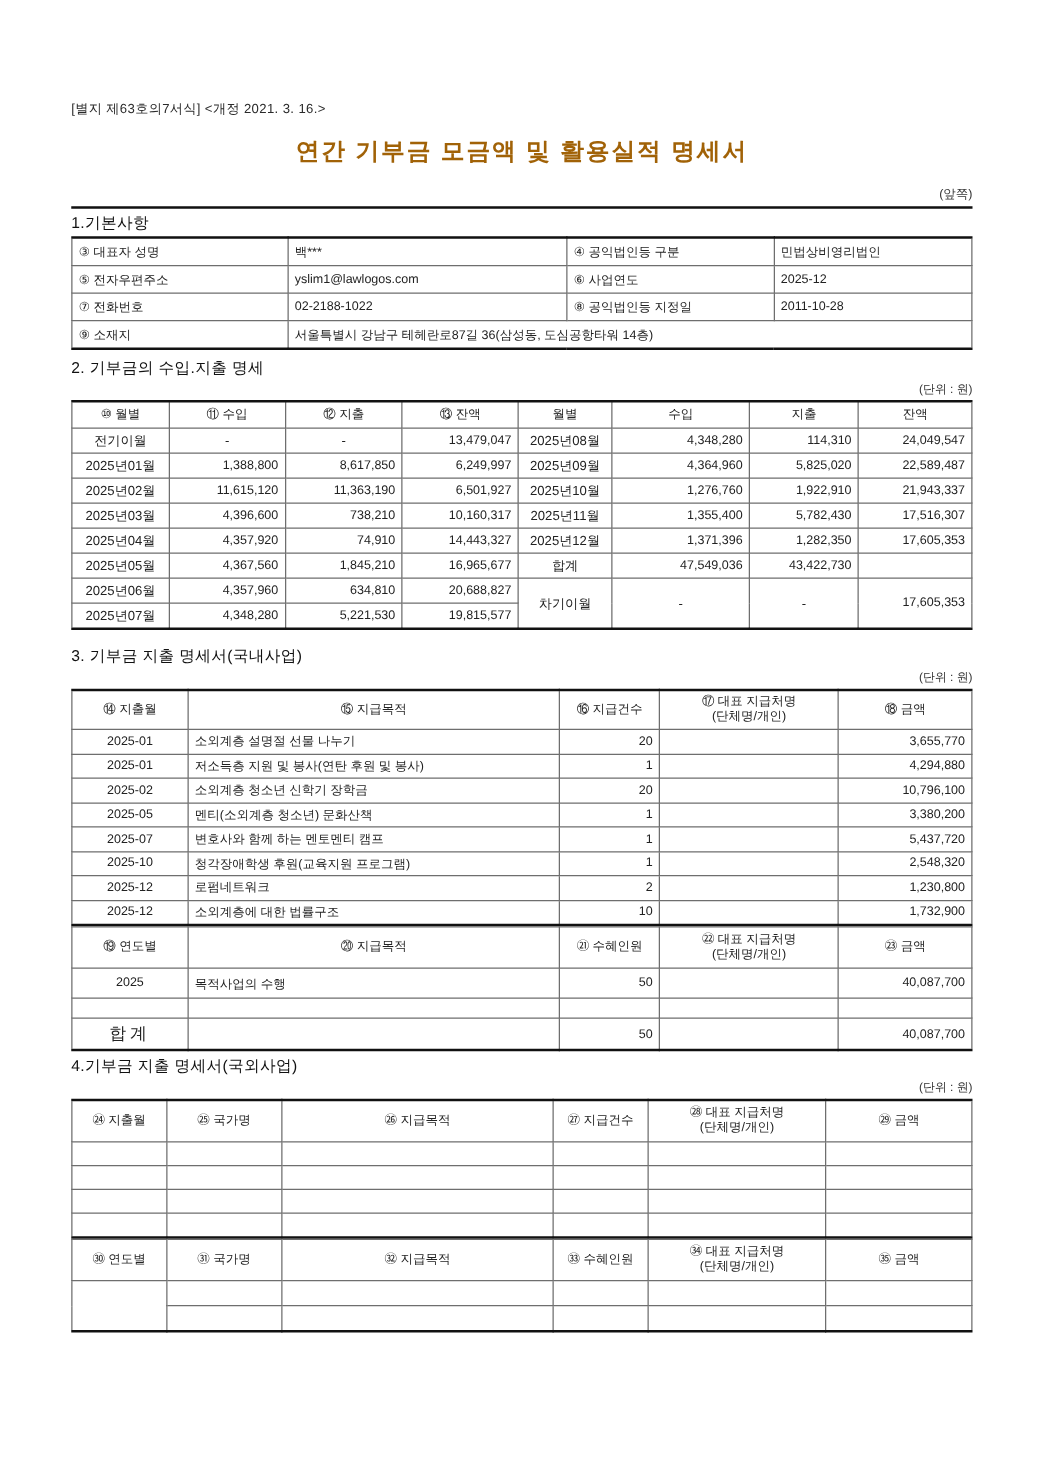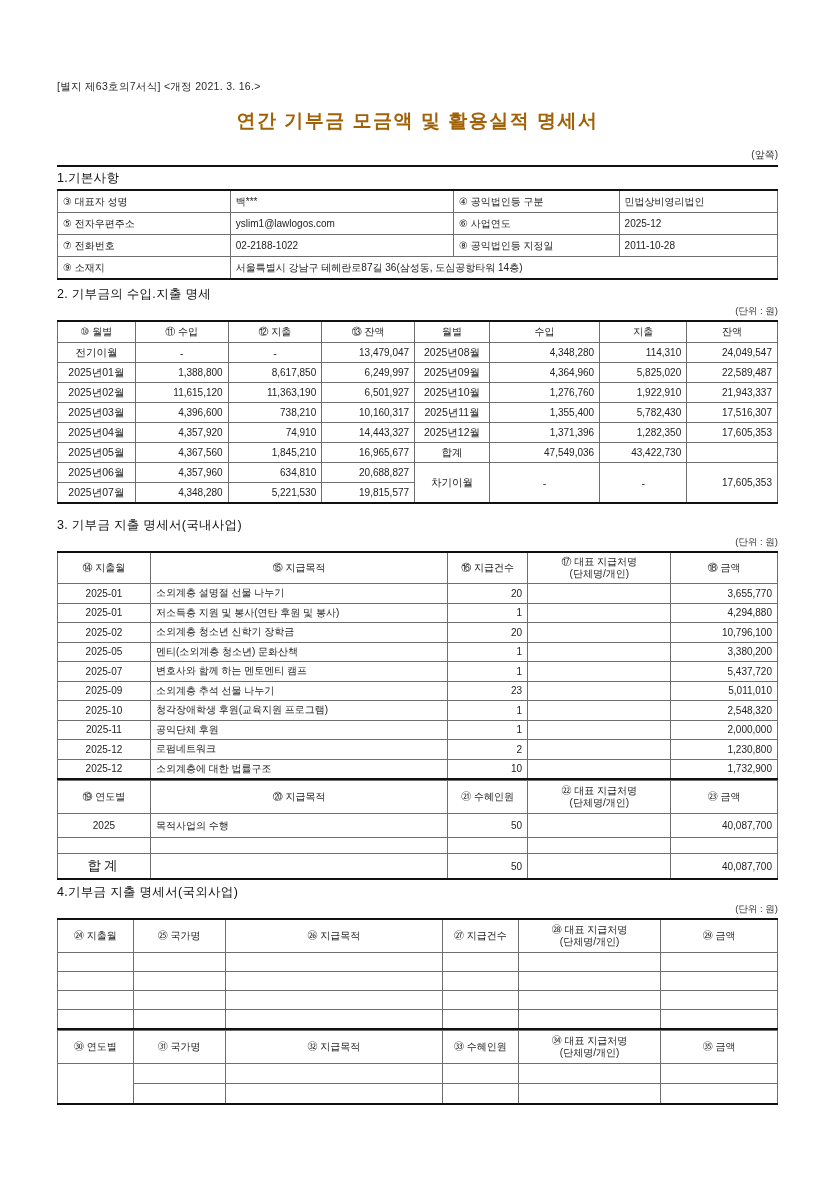--- a/index.html
+++ b/index.html
@@ -267,39 +267,25 @@
           <td class="a-r">3,380,200</td>
         </tr>
         <tr>
           <td class="a-c">2025-07</td>
           <td class="a-l">변호사와 함께 하는 멘토멘티 캠프</td>
           <td class="a-r">1</td>
           <td class="a-l"></td>
           <td class="a-r">5,437,720</td>
         </tr>
         <tr>
-          <td class="a-c">2025-09</td>
-          <td class="a-l">소외계층 추석 선물 나누기</td>
-          <td class="a-r">23</td>
-          <td class="a-l"></td>
-          <td class="a-r">5,011,010</td>
-        </tr>
-        <tr>
           <td class="a-c">2025-10</td>
           <td class="a-l">청각장애학생 후원(교육지원 프로그램)</td>
           <td class="a-r">1</td>
           <td class="a-l"></td>
           <td class="a-r">2,548,320</td>
-        </tr>
-        <tr>
-          <td class="a-c">2025-11</td>
-          <td class="a-l">공익단체 후원</td>
-          <td class="a-r">1</td>
-          <td class="a-l"></td>
-          <td class="a-r">2,000,000</td>
         </tr>
         <tr>
           <td class="a-c">2025-12</td>
           <td class="a-l">로펌네트워크</td>
           <td class="a-r">2</td>
           <td class="a-l"></td>
           <td class="a-r">1,230,800</td>
         </tr>
         <tr>
           <td class="a-c">2025-12</td>

